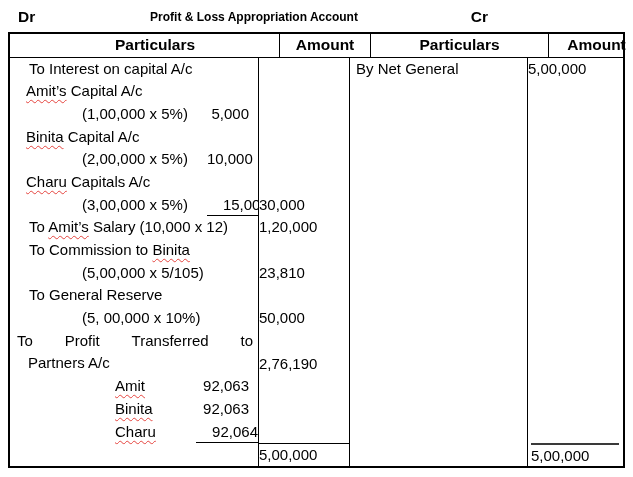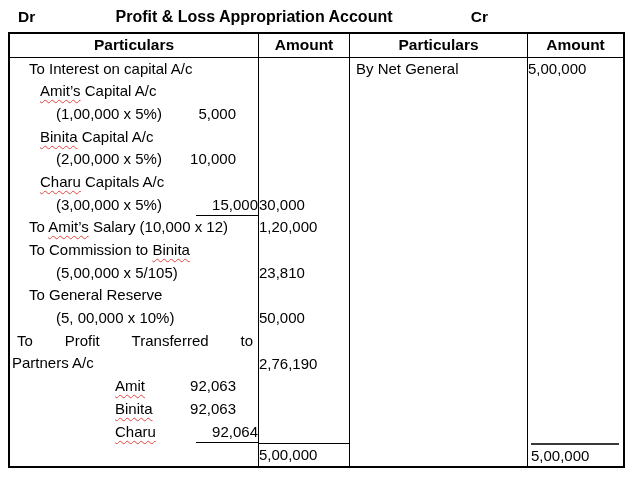--- a/index.html
+++ b/index.html
@@ -10,50 +10,51 @@
     color:#000; font-size:15px;
     --rh:22.7px;
   }
   .page { width:508px; height:477px; padding:4px 8px 0 8px; }
 
   
   .caption-row { position:relative; height:28px; line-height:26px; }
   .caption-row .side { position:absolute; top:0; font-weight:bold; font-size:15.5px; }
   .caption-row .dr { left:10px; }
   .caption-row .cr { right:12px; }
-  .caption-row .title { display:block; text-align:center; font-weight:bold; font-size:16px; }
+  .caption-row .title { display:block; text-align:center; font-weight:bold; font-size:12px; }
 
   
   .acct-table { width:617px; border:2px solid #000; background:#fff; }
   .thead {
     display:grid; grid-template-columns:249px 91px 178px 95px;
     border-bottom:1.5px solid #000;
+    padding-left:21px;
   }
   .hcell {
     height:22.5px; line-height:22.5px; text-align:center;
     font-weight:bold; font-size:15.5px; border-right:1.5px solid #000;
   }
   .hcell:last-child { border-right:none; }
 
   .tbody {
     display:grid; grid-template-columns:249px 91px 178px 95px;
     height:calc(var(--rh) * 18);
   }
   .col { border-right:1.5px solid #000; position:relative; overflow:hidden; }
   .col:last-child { border-right:none; }
 
   .line { height:var(--rh); line-height:var(--rh); white-space:nowrap; }
   .ind0 { padding-left:19px; }
-  .ind1 { padding-left:30px; }
-  .ind2 { padding-left:46px;gap:19px; }
+  .ind1 { padding-left:16px; }
+  .ind2 { padding-left:72px;gap:19px; }
   .ind3 { padding-left:105px; }
-  .indflush { padding-left:2px; }
+  .indflush { padding-left:18px; }
   .pl6 { padding-left:6px; }
   .flex { display:flex; }
-  .sub { margin-left:auto; margin-right:22px; }
+  .sub { margin-left:auto; margin-right:9px; }
   .sub.uline { margin-right:0; padding-left:16px; border-bottom:1.5px solid #000;text-align:center; }
   .just { display:flex; justify-content:space-between; padding:0 5px 0 7px; }
 
   .wavy {
     text-decoration-line:underline;
     text-decoration-style:wavy;
     text-decoration-color:#e5443f;
     text-decoration-thickness:1px;
     text-underline-offset:3px;
   }

